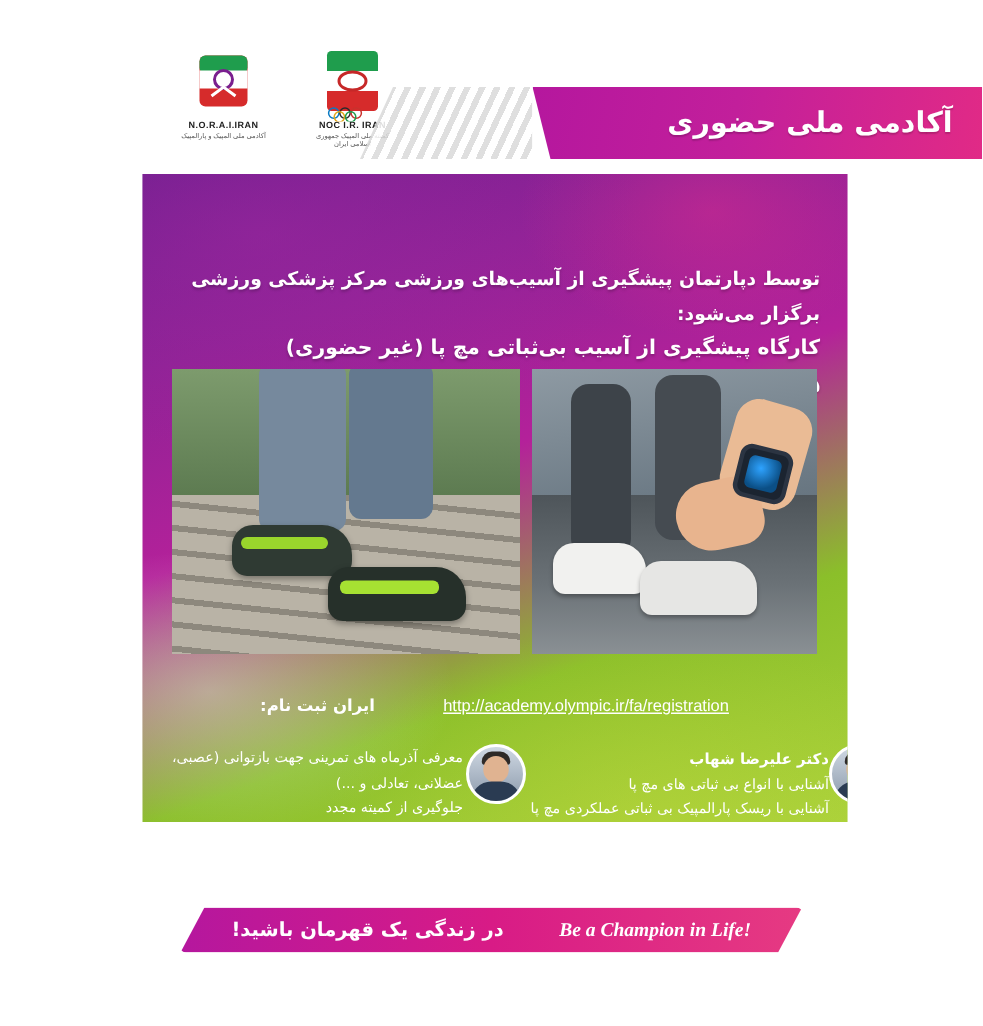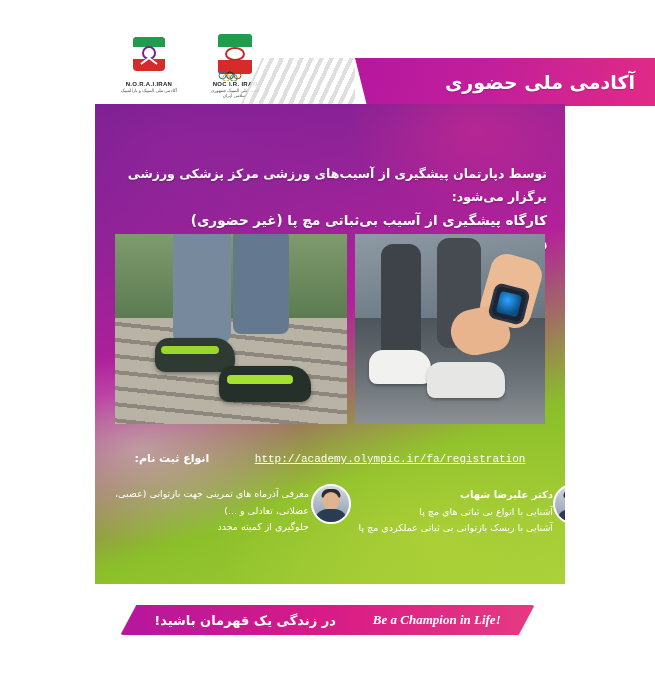--- a/index.html
+++ b/index.html
@@ -121,24 +121,24 @@
       #d9d9d9 0 4px,
       #ffffff 4px 9px
     );
     clip-path: polygon(22px 0, 100% 0, 100% 100%, 0 100%);
     opacity: .85;
   }
 
   
   .body-panel {
     position: absolute;
-    top: 104px;
+    top: 116px;
     left: 95px;
     width: 470px;
-    height: 480px;
+    height: 432px;
     background: linear-gradient(160deg, #6c1e8e 0%, #8f2296 22%, #b4219a 45%, #8bbf2a 72%, #a9d13a 100%);
     overflow: hidden;
   }
   .swoosh {
     position: absolute;
     border-radius: 50%;
     opacity: .55;
   }
   .swoosh.a {
     width: 520px; height: 300px;
@@ -269,21 +269,21 @@
     color: #ffffff;
     font-size: 11px;
     direction: rtl;
   }
   .link-label { font-weight: bold; }
   .link-url {
     color: #ffffff;
     text-decoration: underline;
     direction: ltr;
     unicode-bidi: embed;
-    font-family: Liberation Mono, monospace;
+    font-family: Liberation Sans, sans-serif;
     padding-left: 42px;
   }
 
   
   .speakers {
     position: absolute;
     top: 382px;
     left: 0;
     width: 470px;
     height: 90px;
@@ -433,34 +433,34 @@
         <div class="p-track"></div>
         <div class="p-jeans j1"></div>
         <div class="p-jeans j2"></div>
         <div class="p-sneaker k1"></div>
         <div class="p-sneaker k2"></div>
       </div>
     </div>
 
     <div class="link-row">
       <a class="link-url" href="#">http://academy.olympic.ir/fa/registration</a>
-      <span class="link-label">انواع ثبت نام:</span>
+      <span class="link-label">ایران ثبت نام:</span>
     </div>
 
     <div class="speakers">
 
       <div class="speaker right">
         <div class="avatar">
           <div class="hair"></div>
             <div class="face"></div>
             <div class="shoulders"></div>
         </div>
         <div class="speaker-name">دکتر علیرضا شهاب</div>
         <div>آشنایی با انواع بی ثباتی های مچ پا</div>
-        <div>آشنایی با ریسک بازتوانی بی ثباتی عملکردی مچ پا</div>
+        <div>آشنایی با ریسک پارالمپیک بی ثباتی عملکردی مچ پا</div>
       </div>
 
       <div class="speaker left">
         <div class="avatar">
           <div class="hair"></div>
             <div class="face"></div>
             <div class="shoulders"></div>
         </div>
         <div>معرفی آذرماه های تمرینی جهت بازتوانی (عصبی،</div>
         <div>عضلانی، تعادلی و ...)</div>

